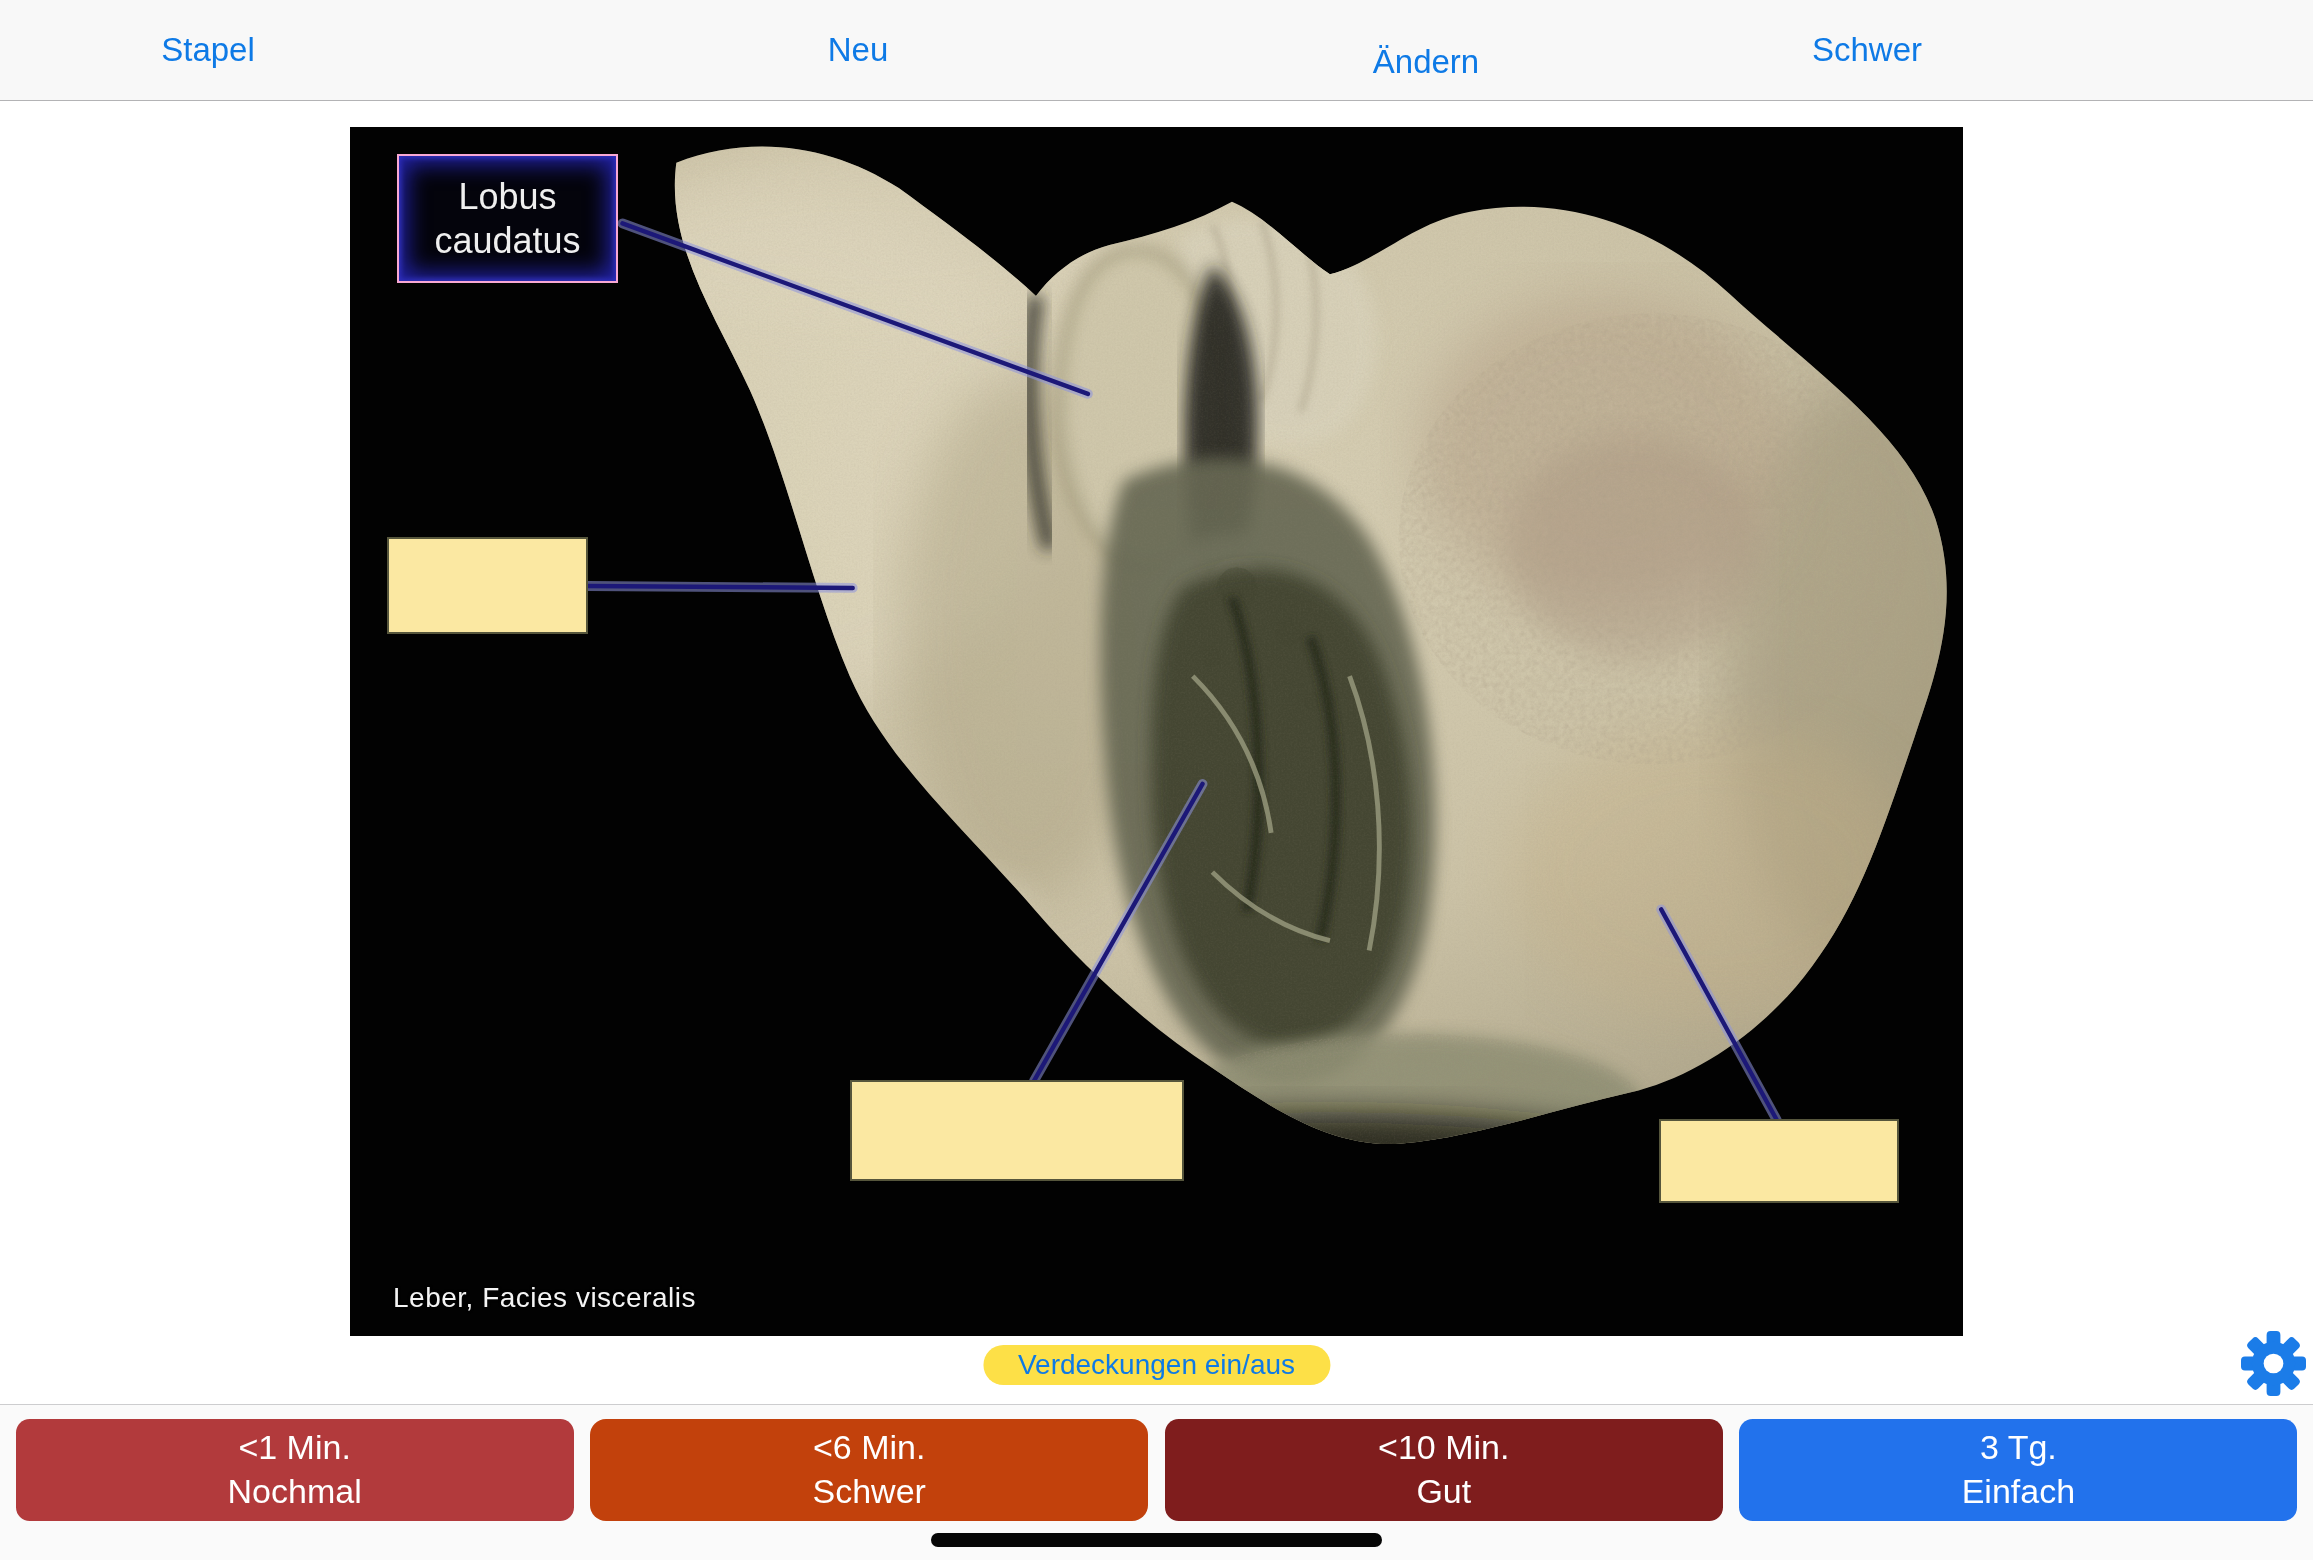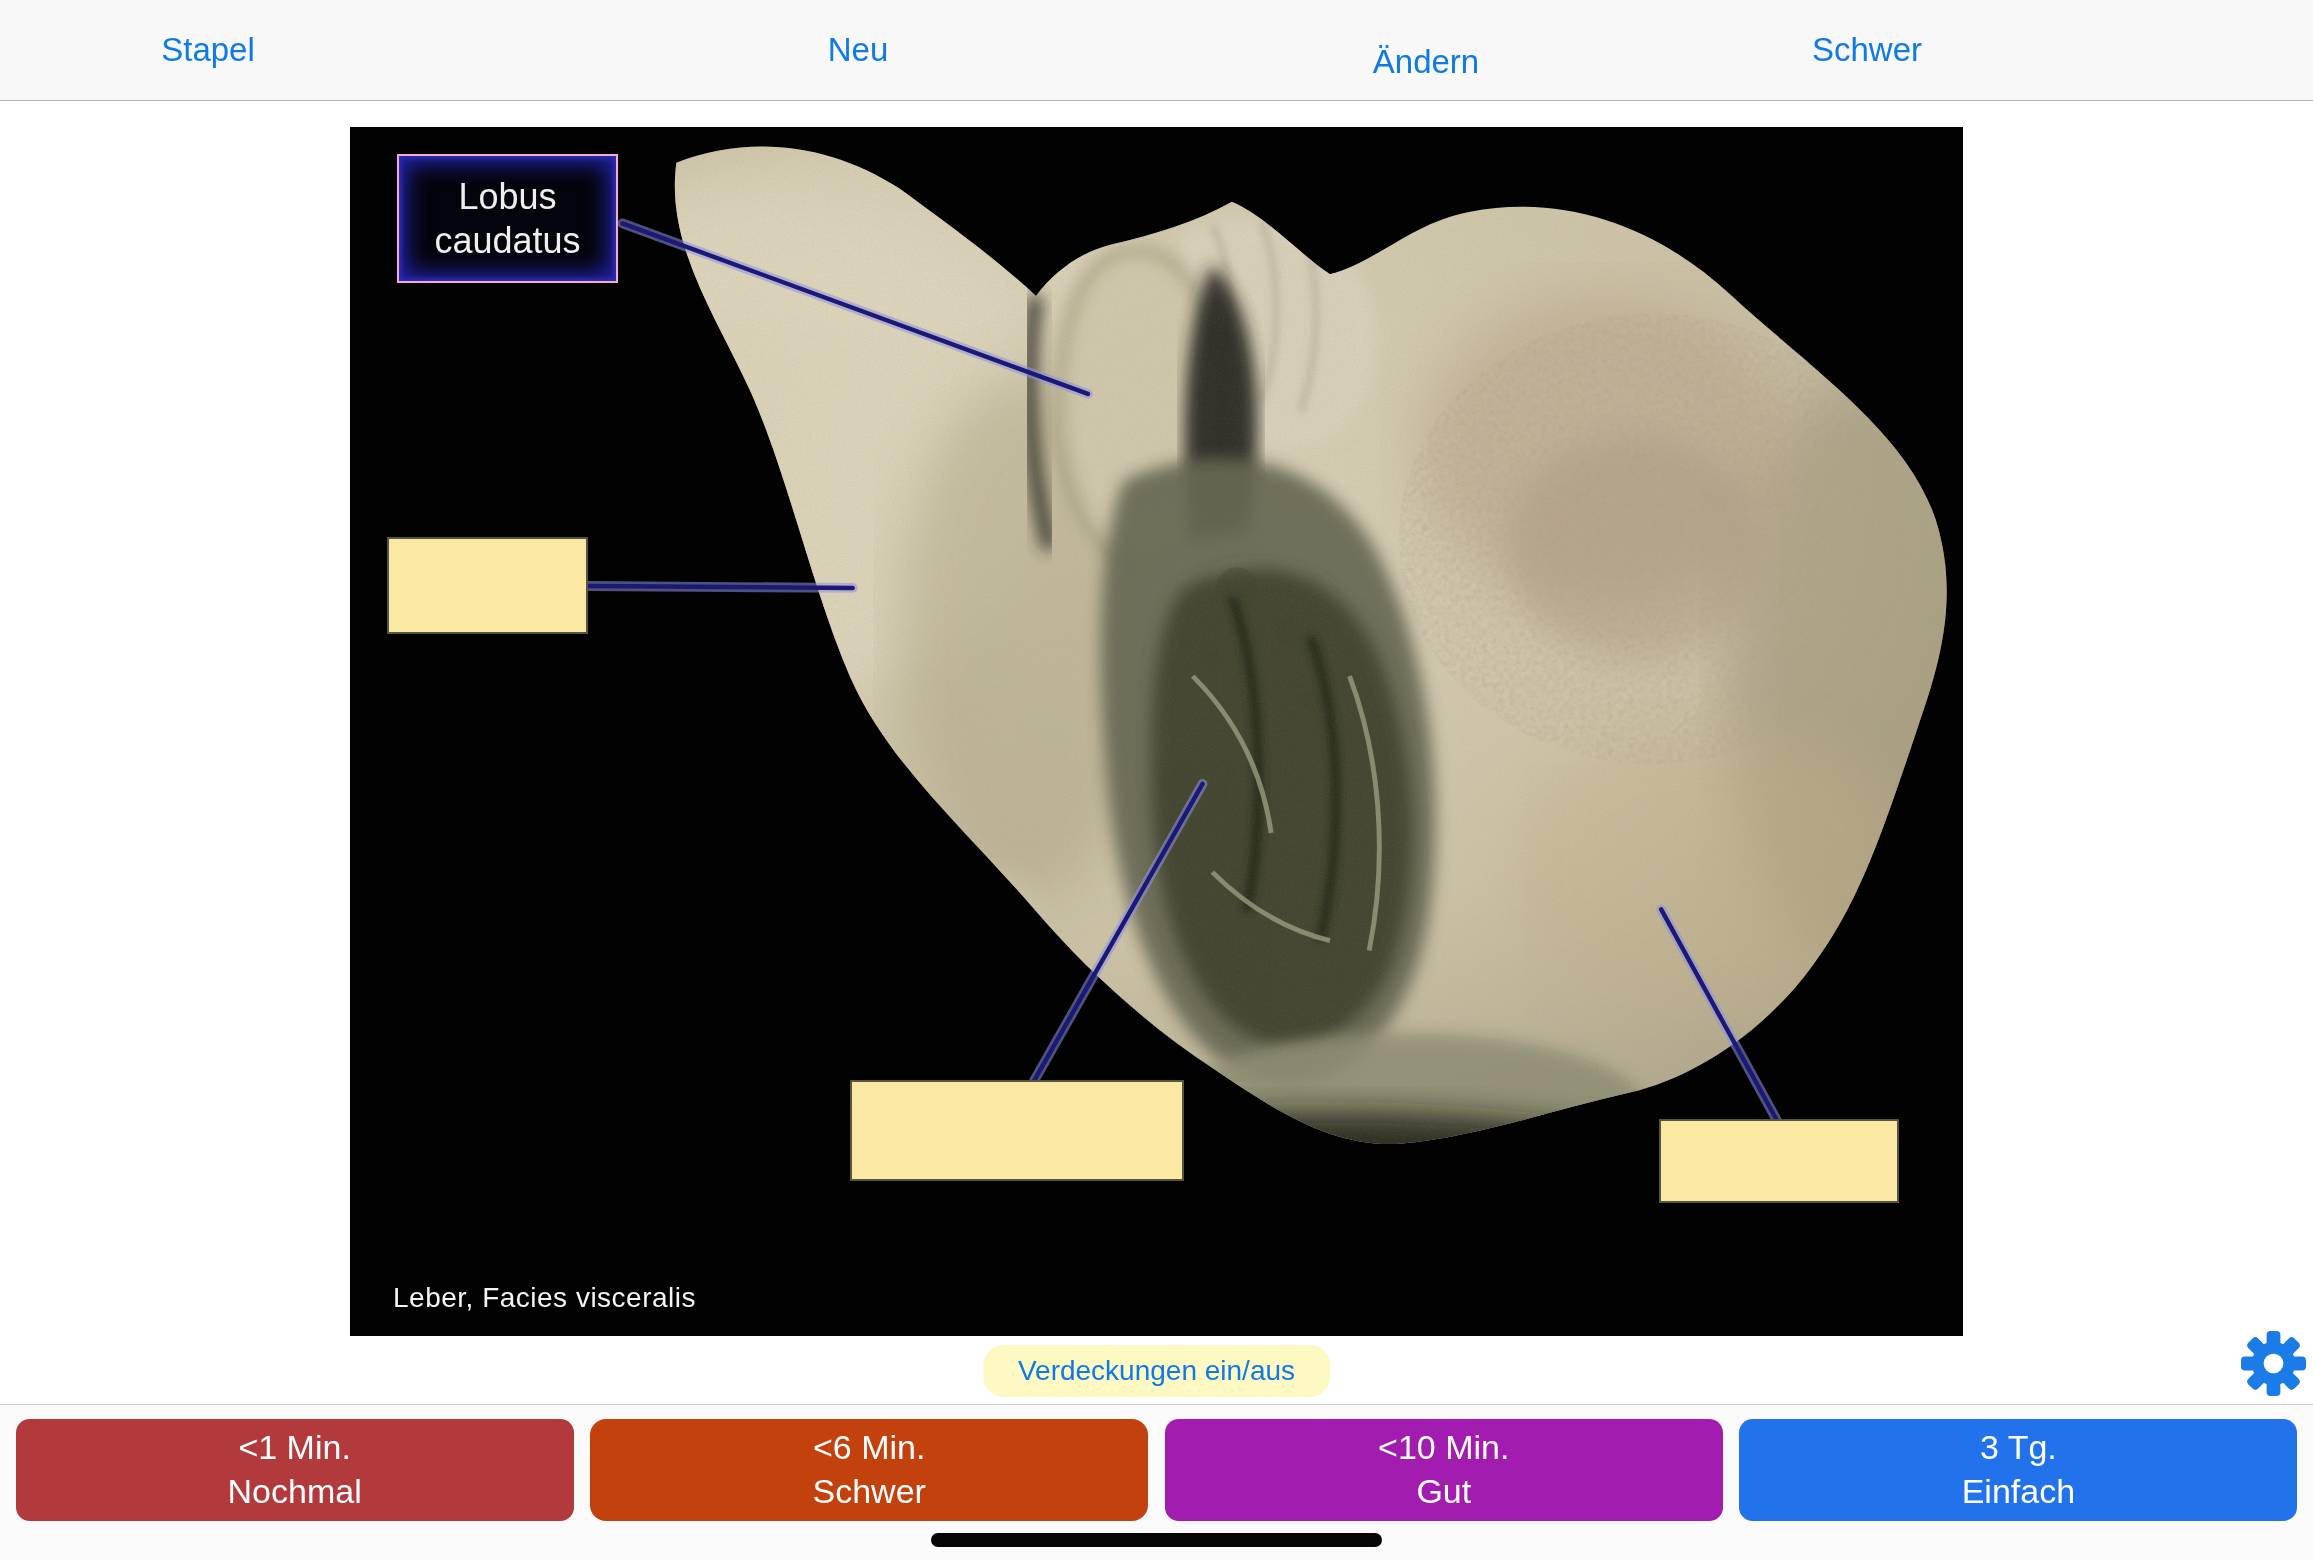--- a/index.html
+++ b/index.html
@@ -24,22 +24,22 @@
              display:flex;align-items:center;justify-content:center;text-align:center;
              color:#efefef;font-size:36px;line-height:1.22;}
 
   .mask{position:absolute;border:2px solid #56563c;box-sizing:border-box;}
 
   .caption{position:absolute;left:43px;top:1155px;color:#f4f4f4;font-size:28px;
            letter-spacing:0.5px;text-shadow:0 0 2.9px rgba(0,0,0,.8);}
 
   
   .pill{position:absolute;left:50%;top:1345px;transform:translateX(-50%);
-        height:52px;line-height:40px;padding:0 35px;border:none;border-radius:20.6px;
-        background:#fef9c3;color:#0e7ae6;font-size:28px;font-family:inherit;cursor:pointer;}
+        height:40px;line-height:40px;padding:0 35px;border:none;border-radius:20.6px;
+        background:#fde047;color:#0e7ae6;font-size:28px;font-family:inherit;cursor:pointer;}
   .gear{position:absolute;left:2241px;top:1331px;width:65px;height:65px;cursor:pointer;}
 
   
   .footer-divider{position:absolute;left:0;top:1404px;width:2313px;height:1px;background:#cdcdcf;}
   .footer{position:absolute;left:0;top:1405px;width:2313px;height:156px;background:#fafafa;}
   .answers{position:absolute;left:0;top:1419px;width:2313px;box-sizing:border-box;
            padding:0 15.7px;display:flex;gap:16.7px;align-items:center;}
   .answer-btn{flex:1;height:102px;border:none;border-radius:13.7px;color:#fff;
               display:flex;flex-direction:column;align-items:center;justify-content:center;
               font-family:inherit;font-size:34px;line-height:1.28;cursor:pointer;}
@@ -200,21 +200,21 @@
 
 <div class="answers">
   <button class="answer-btn" style="background-color: rgb(178, 58, 60);">
     <span>&lt;1 Min.</span>
     <span>Nochmal</span>
   </button>
   <button class="answer-btn" style="background-color: #c2410c; border-radius: 16px;">
     <span>&lt;6 Min.</span>
     <span>Schwer</span>
   </button>
-  <button class="answer-btn" style="background-color: #a21caf;">
+  <button class="answer-btn" style="background-color: #7f1d1d;">
     <span>&lt;10 Min.</span>
     <span>Gut</span>
   </button>
   <button class="answer-btn" style="background-color: rgb(34, 114, 236);">
     <span>3 Tg.</span>
     <span>Einfach</span>
   </button>
 </div>
 
 <div class="home-indicator"></div>

